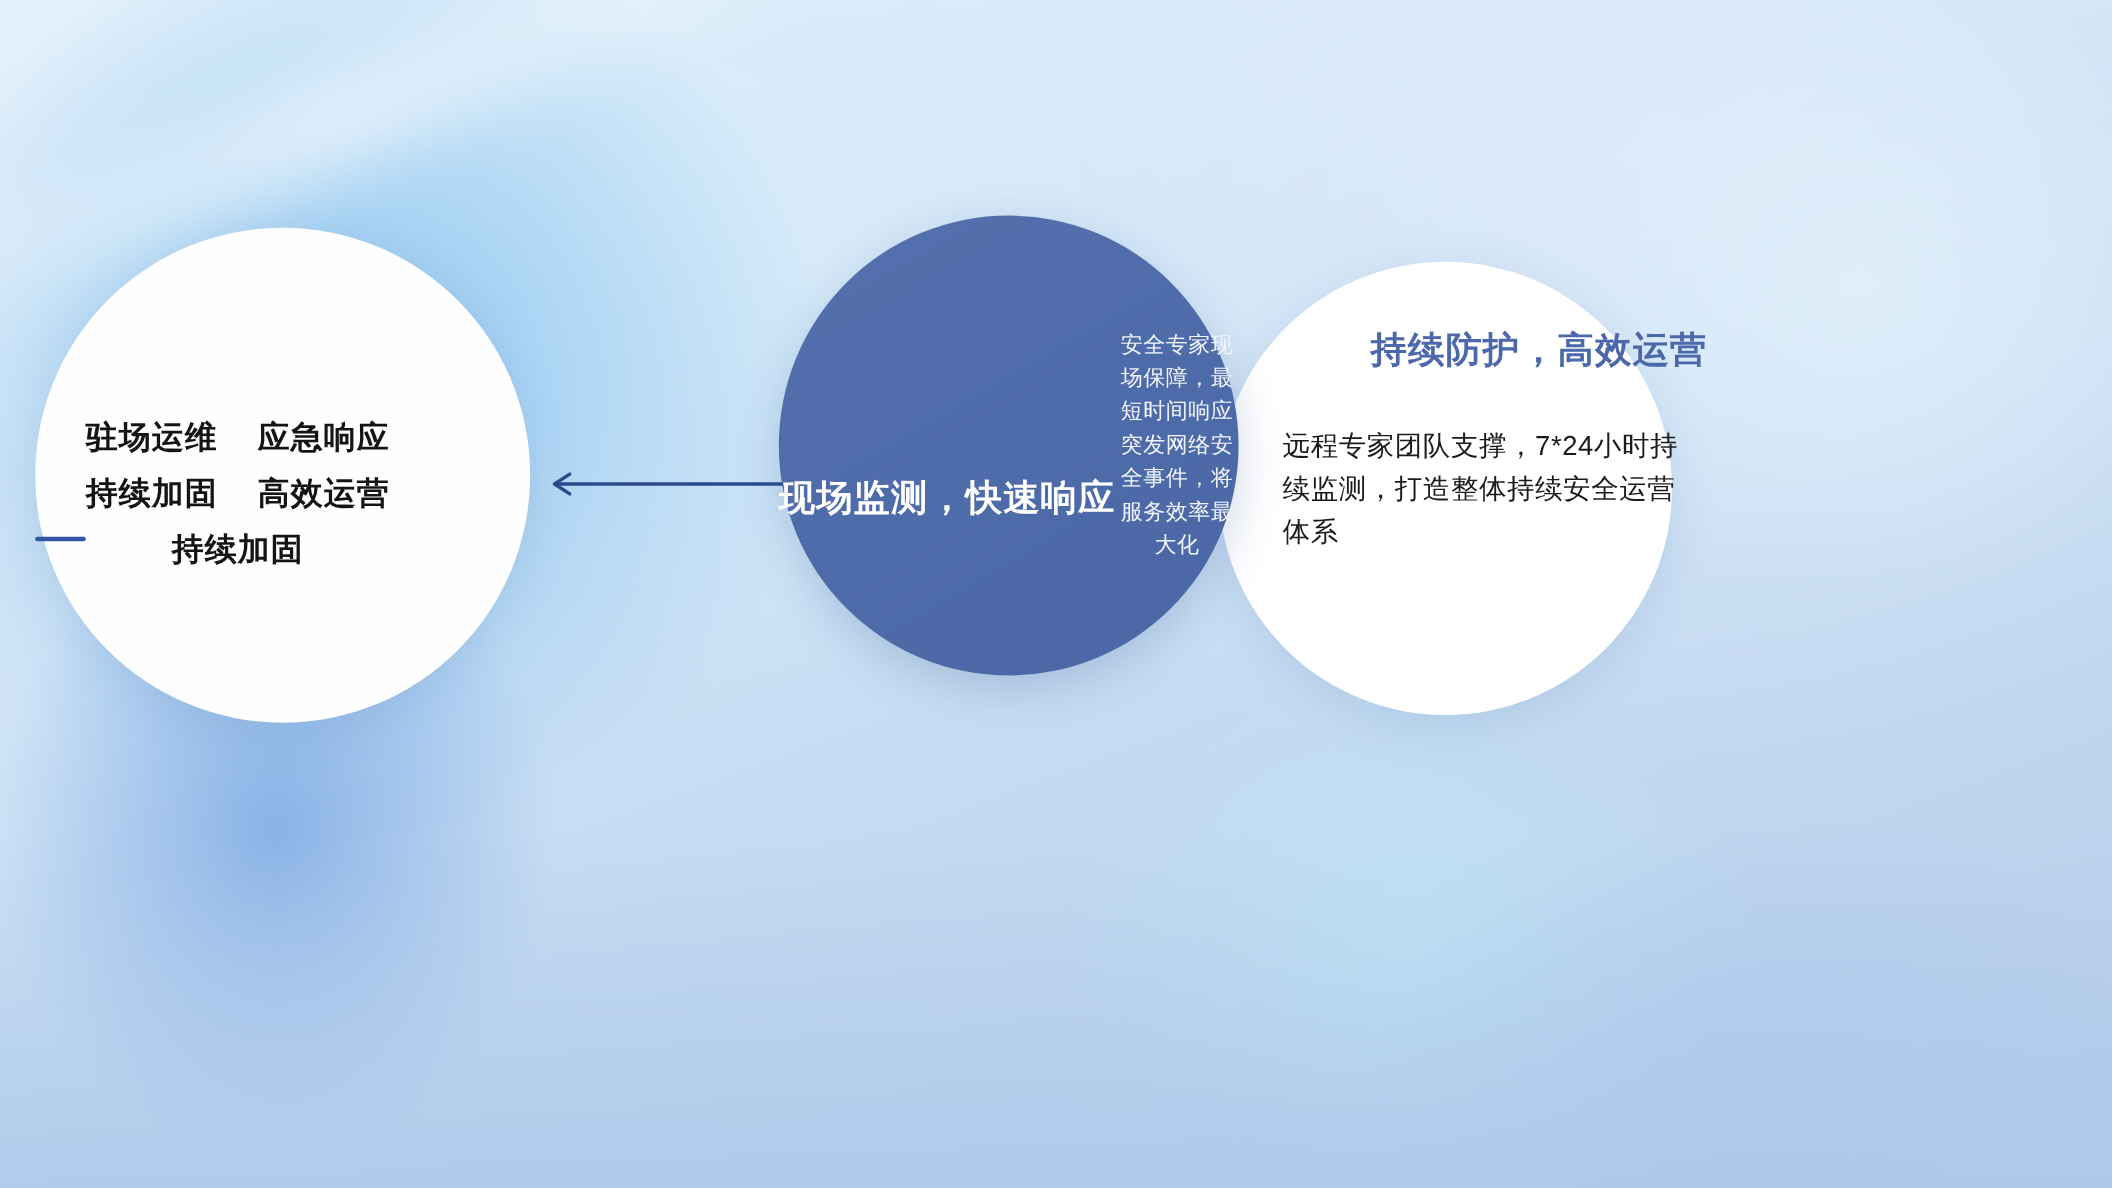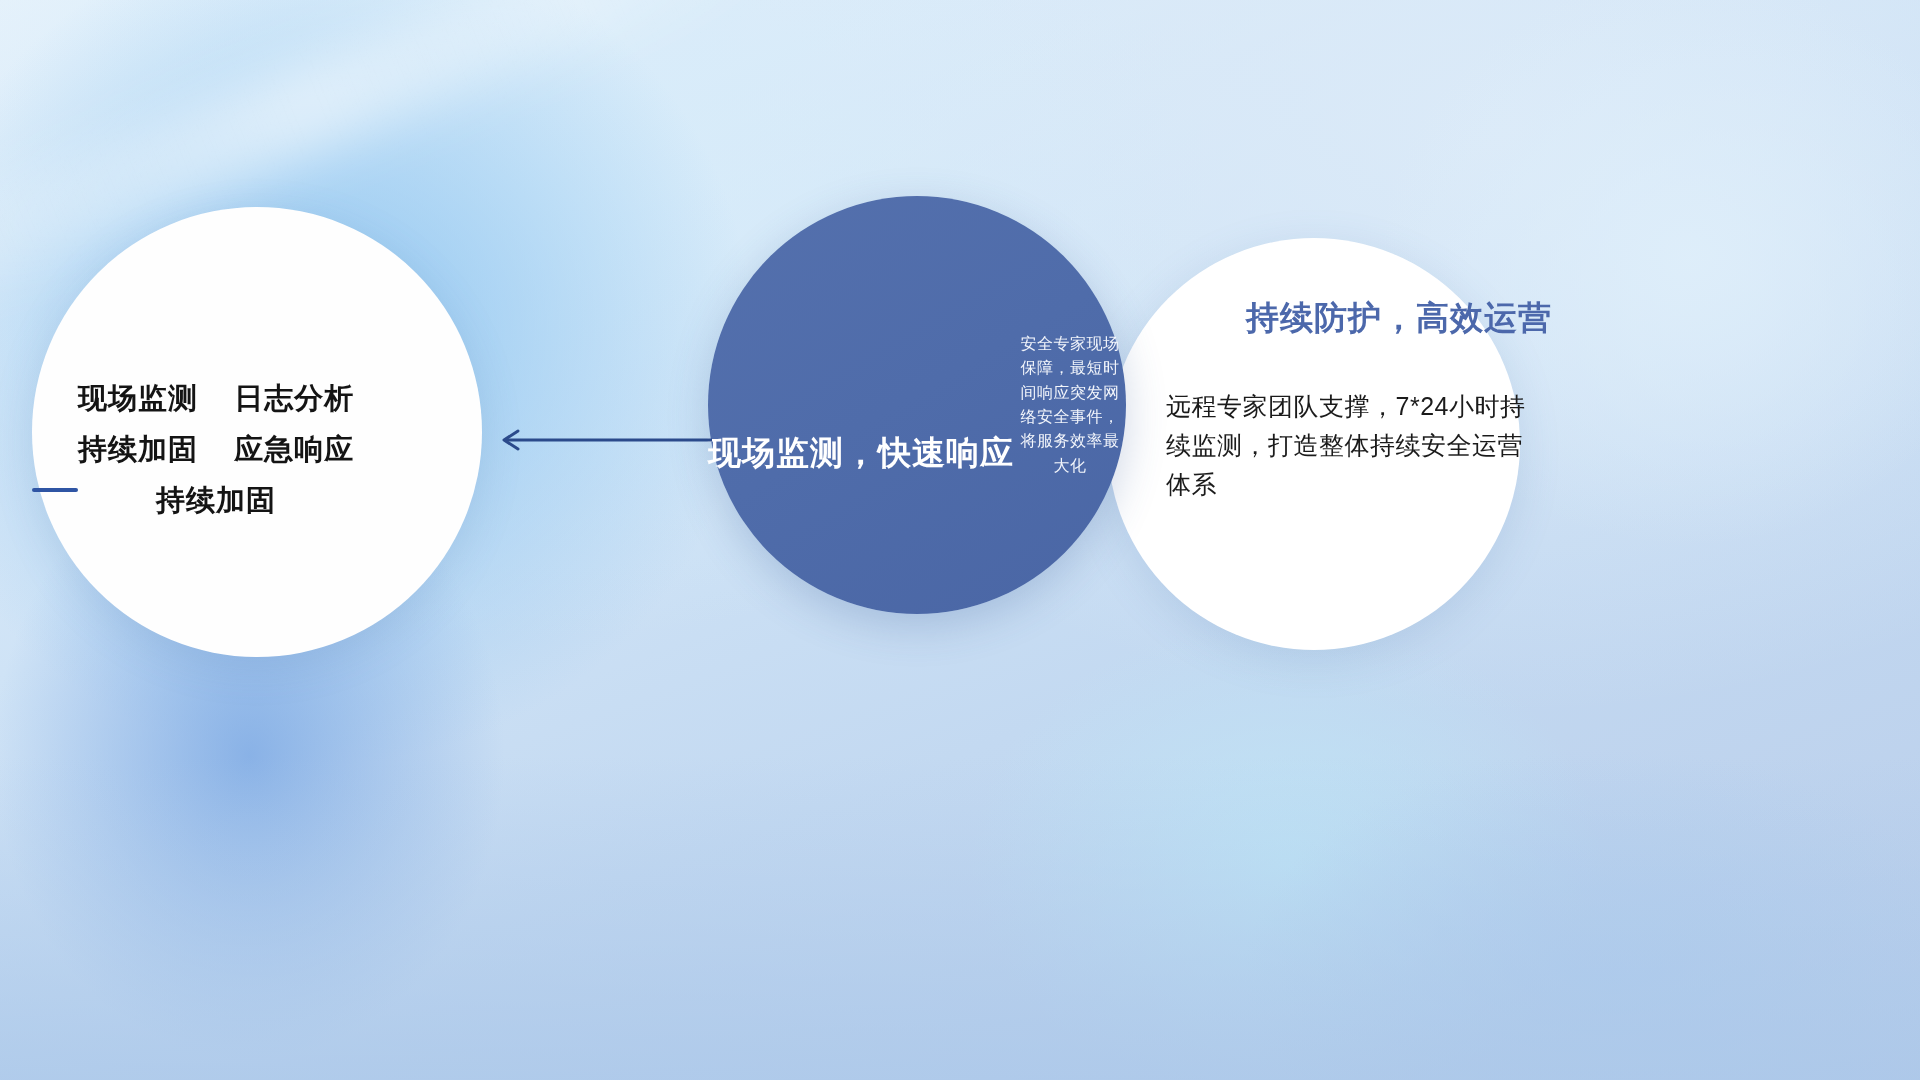--- a/index.html
+++ b/index.html
@@ -83,21 +83,21 @@
     z-index:3;
     box-shadow:0 12px 42px rgba(60,90,150,.24);
   }
   #circle-mid .title {
     margin-top:96px;
     color:#ffffff; font-weight:bold; font-size:33px;
     letter-spacing:1px; white-space:nowrap;
   }
   #circle-mid .body {
     width:290px;
-    color:#f2f5fb; font-size:16px; line-height:1.52;
+    color:#f2f5fb; font-size:20px; line-height:1.52;
     letter-spacing:.5px;
   }
 
   #circle-right {
     left:1108px; top:238px; width:412px; height:412px;
     background:#ffffff;
     z-index:2;
     box-shadow:0 10px 40px rgba(90,130,180,.18);
   }
   #circle-right-inner {
@@ -129,22 +129,22 @@
   <div class="bg-glow-3"></div>
   <div class="bg-glow-4"></div>
   <div class="bg-glow-5"></div>
   <div class="bg-band"></div>
   <div class="bg-streak"></div>
 </div>
 
 <div class="circle" id="circle-left">
   <div class="dash"></div>
   <div class="lines">
-    <div class="l">现场监测    日志分析</div>
-    <div class="l">持续加固    应急响应</div>
+    <div class="l">驻场运维    应急响应</div>
+    <div class="l">持续加固    高效运营</div>
     <div class="l">持续加固</div>
   </div>
 </div>
 
 <svg id="arrow" viewBox="0 0 222 32">
   <line x1="220" y1="16" x2="14" y2="16" stroke="#2b4a8b" stroke-width="3"></line>
   <polyline points="26,7 12,16 26,25" fill="none" stroke="#2b4a8b" stroke-width="3" stroke-linecap="round" stroke-linejoin="round"></polyline>
 </svg>
 
 <div class="circle" id="circle-right"></div>

